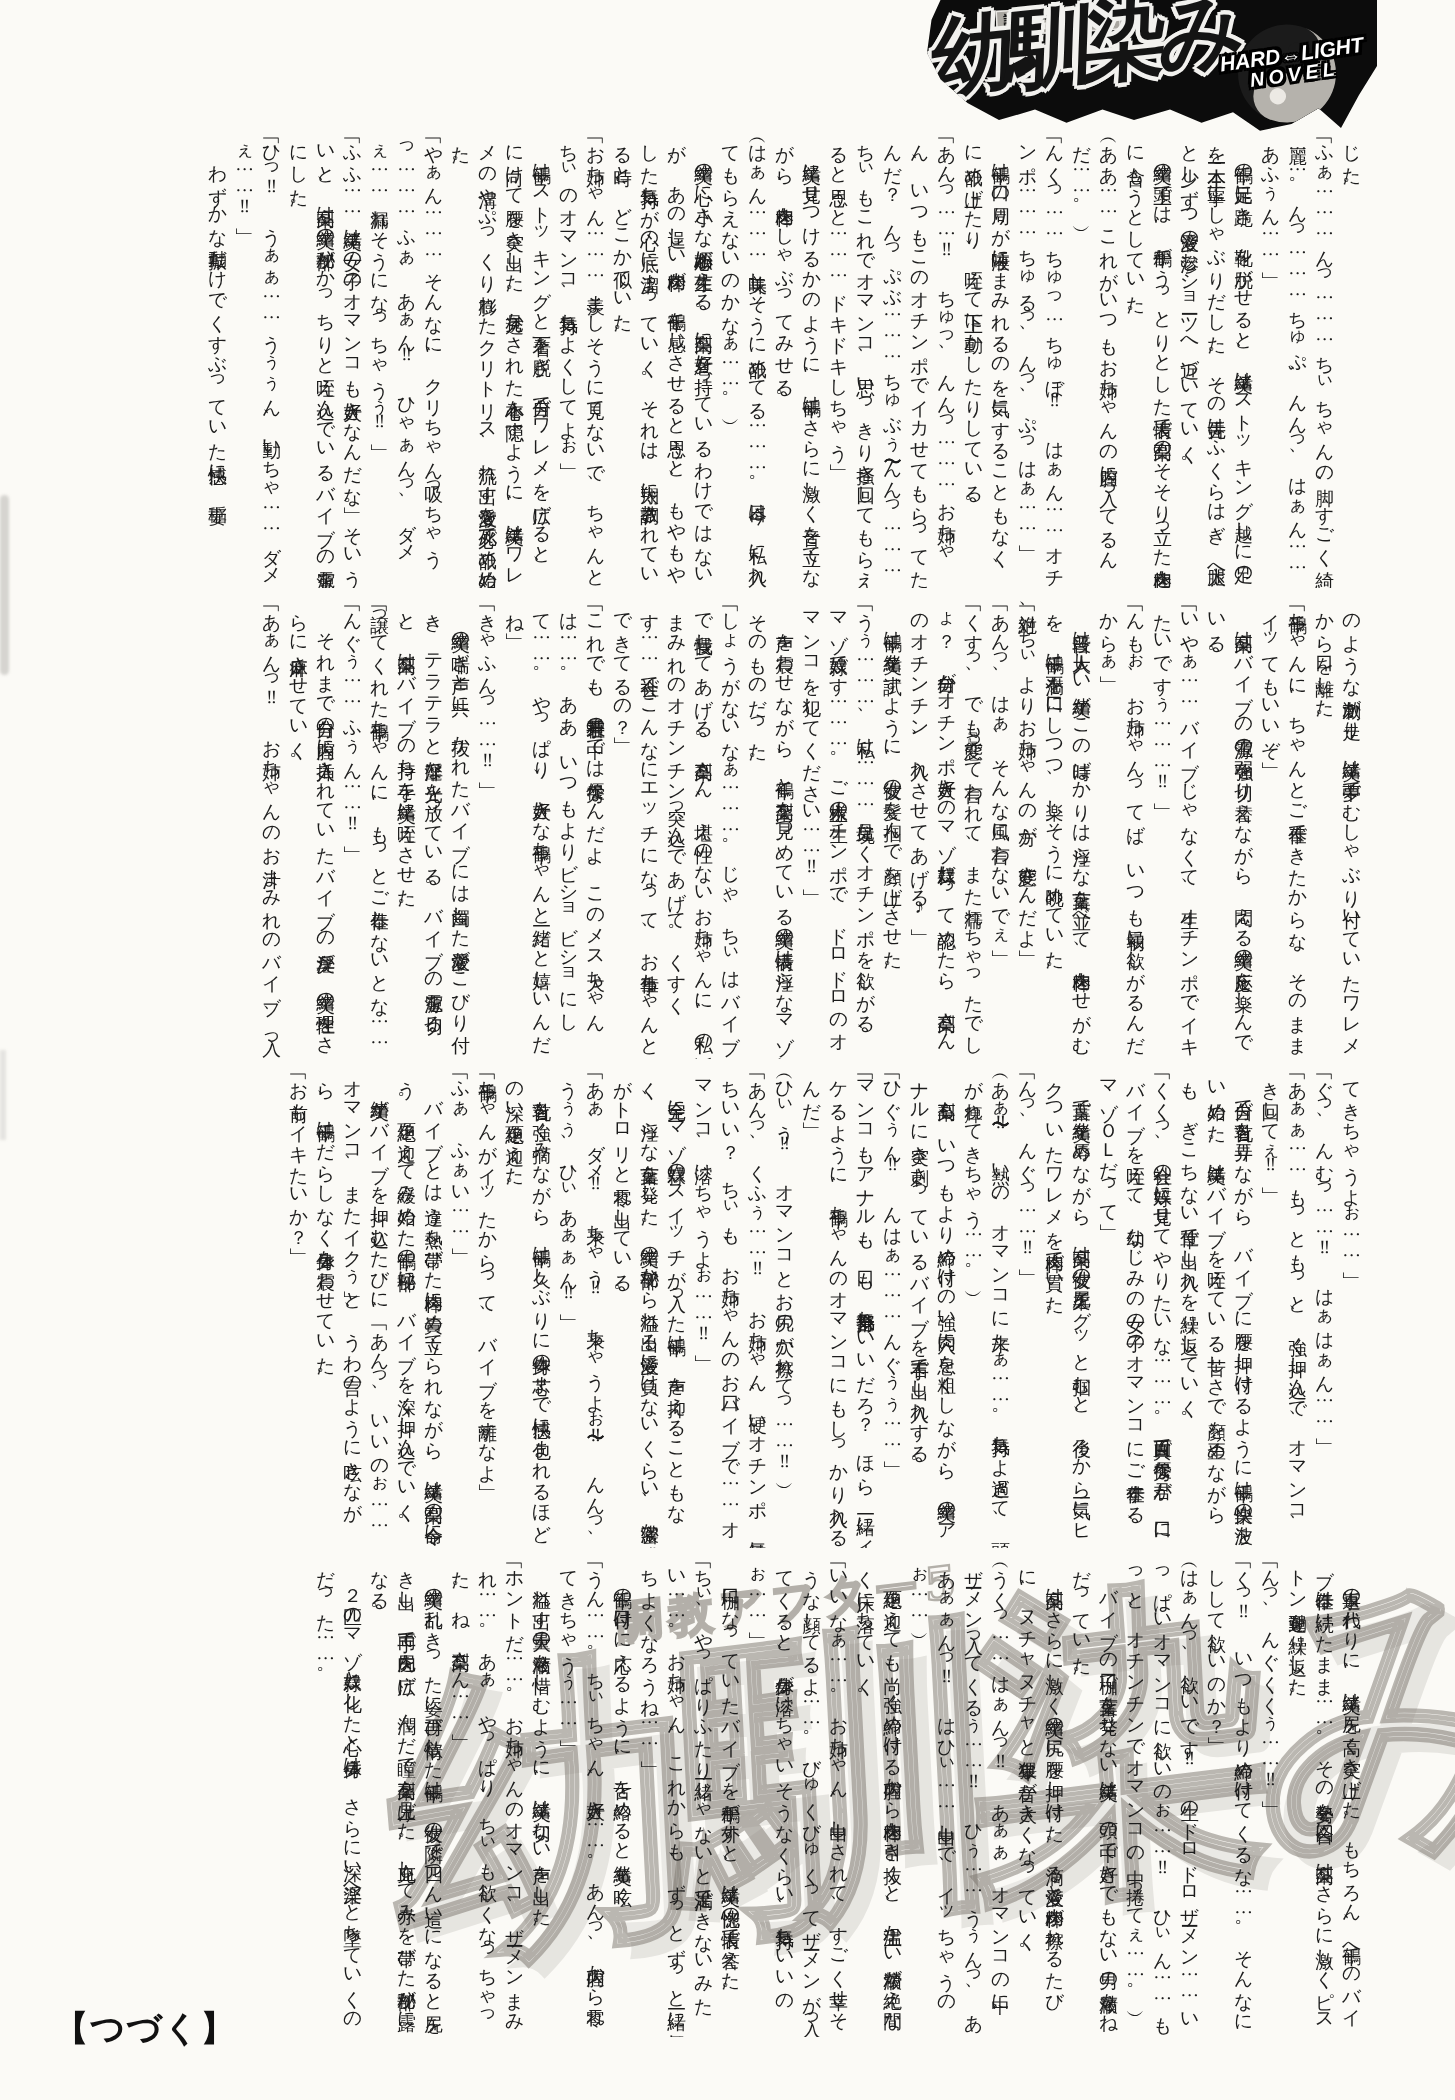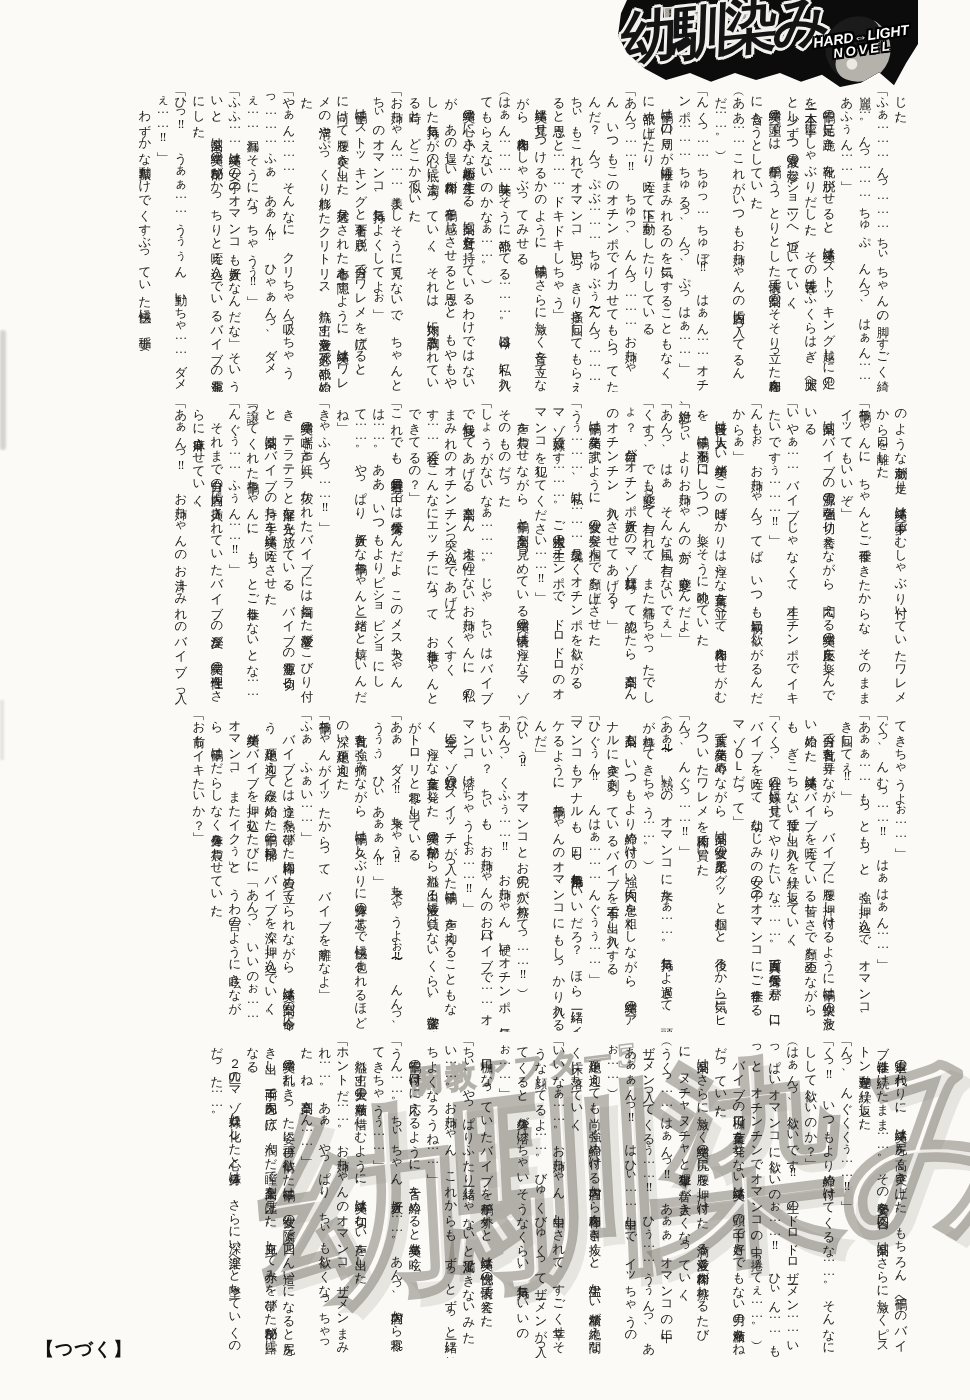--- a/index.html
+++ b/index.html
@@ -66,21 +66,21 @@
     font-size:208px;line-height:0.95;font-weight:bold;letter-spacing:-14px;
     color:rgba(252,251,247,0.22);
     -webkit-text-stroke:3px rgba(122,116,108,0.5);
     text-shadow:10px 10px 0 rgba(140,134,126,0.18);
     white-space:nowrap;
   }
 
   
   .tsuzuku{
     position:absolute;left:36px;top:1337px;z-index:3;
-    font-family:"Liberation Sans",sans-serif;font-size:18px;font-weight:bold;
+    font-family:"Liberation Sans",sans-serif;font-size:23px;font-weight:bold;
     letter-spacing:1px;color:#111;
   }
 
   
   .smudge{position:absolute;background:rgba(80,78,74,0.22);filter:blur(1px);z-index:0;}
   .s1{left:0;top:330px;width:6px;height:120px;border-radius:3px;}
   .s2{left:0;top:700px;width:4px;height:60px;background:rgba(80,78,74,0.13);}
 </style>
 </head>
 <body>

